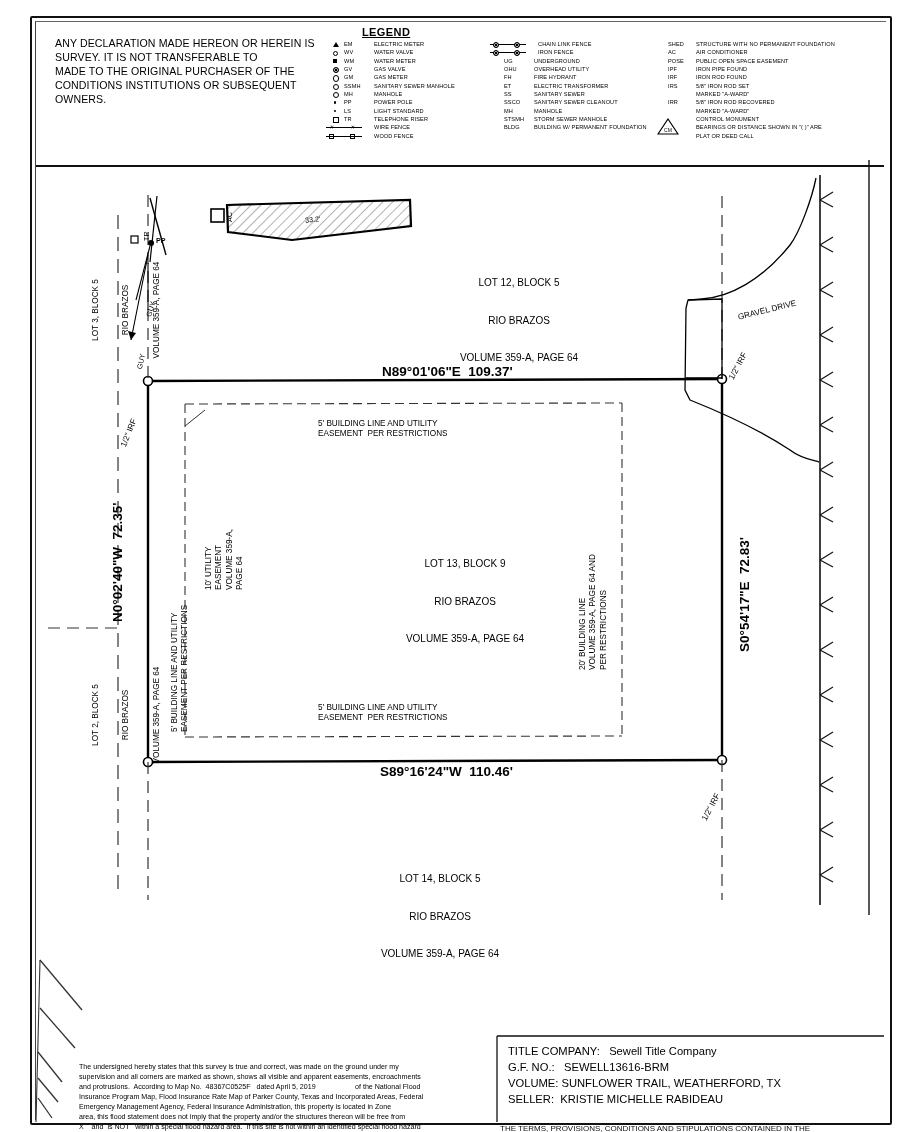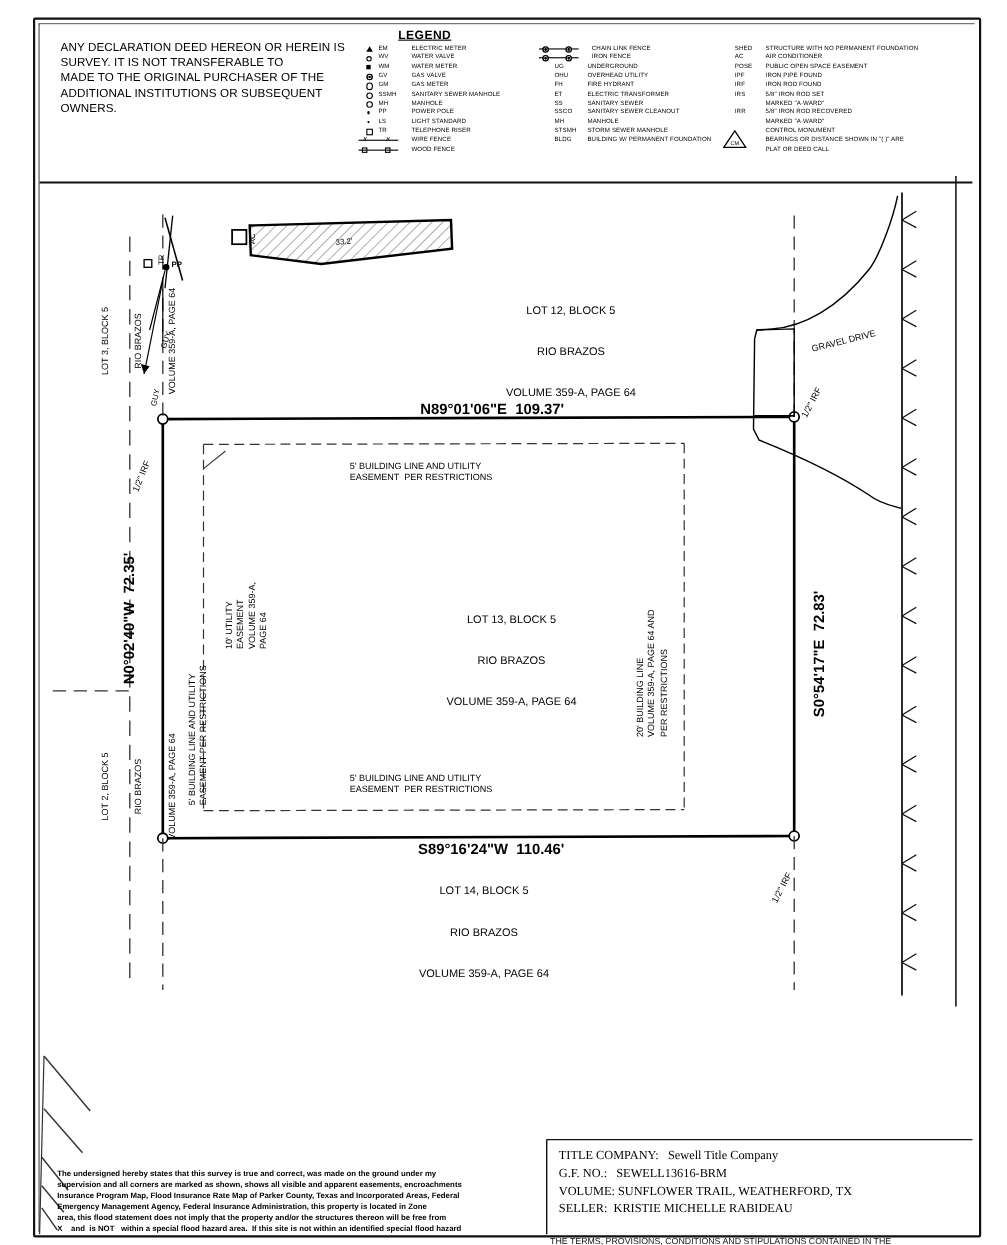--- a/index.html
+++ b/index.html
@@ -89,57 +89,56 @@
   #plat { position:absolute; left:0; top:0; width:915px; height:1132px; pointer-events:none; }
 
   .map-label { position:absolute; font-size:10px; line-height:1.25; white-space:pre; }
   .map-label.small { font-size:8.2px; }
   .map-label.tiny  { font-size:7.2px; }
   .bold { font-weight:bold; }
 
   
   #cert {
     position:absolute;
-    left:52px; top:1062px;
+    left:79px; top:1062px;
     width:432px;
     font-size:7.1px;
     line-height:1.42;
-    font-weight:bold;
   }
   #cert div { white-space: pre; }
 
   
   #titleblock {
     position:absolute;
     left:508px; top:1044px;
     font-size:11.2px;
     line-height:1.42;
   }
-  #titleblock div { white-space: pre; font-family: Liberation Serif, serif; }
+  #titleblock div { white-space: pre; }
   #terms {
     position:absolute;
     left:500px; top:1124px;
     font-size:8px;
     white-space: pre;
     color:#111;
   }
 </style>
 </head>
 <body>
 
 <div id="page">
 
   <div id="scanframe"></div>
   <div id="scanframe2"></div>
 
   <div id="notice">
-    <div>ANY DECLARATION DEED HEREON OR HEREIN IS</div>
+    <div>ANY DECLARATION MADE HEREON OR HEREIN IS</div>
     <div>SURVEY. IT IS NOT TRANSFERABLE TO</div>
     <div>MADE TO THE ORIGINAL PURCHASER OF THE</div>
-    <div>ADDITIONAL INSTITUTIONS OR SUBSEQUENT</div>
+    <div>CONDITIONS INSTITUTIONS OR SUBSEQUENT</div>
     <div>OWNERS.</div>
   </div>
 
   <div id="legend-title">LEGEND</div>
 
   <div class="legend-col" style="left:326px; top:40px; width:180px;">
     <div class="legend-row">
         <span class="lg-sym">
           <i class="m-tri"></i>
         </span>
@@ -462,32 +461,32 @@
     <line x1="38" y1="1098" x2="52" y2="1118" stroke="#333" stroke-width="1.3"></line>
     <line x1="40" y1="960" x2="36" y2="1122" stroke="#333" stroke-width="1.1"></line>
 
     <line x1="36" y1="166" x2="884" y2="166" stroke="#111" stroke-width="1.8"></line>
 
     <line x1="497" y1="1036" x2="884" y2="1036" stroke="#111" stroke-width="1.3"></line>
     <line x1="497" y1="1036" x2="497" y2="1122" stroke="#111" stroke-width="1.3"></line>
   </svg>
 
   <div class="map-label ctr" style="left:360px; top:533px; width:210px;">
-    <div>LOT 13, BLOCK 5</div>
+    <div>LOT 13, BLOCK 9</div>
     <div>RIO BRAZOS</div>
     <div>VOLUME 359-A, PAGE 64</div>
   </div>
 
   <div class="map-label ctr" style="left:424px; top:252px; width:190px;">
     <div>LOT 12, BLOCK 5</div>
     <div>RIO BRAZOS</div>
     <div>VOLUME 359-A, PAGE 64</div>
   </div>
 
-  <div class="map-label ctr" style="left:345px; top:780px; width:190px;">
+  <div class="map-label ctr" style="left:345px; top:848px; width:190px;">
     <div>LOT 14, BLOCK 5</div>
     <div>RIO BRAZOS</div>
     <div>VOLUME 359-A, PAGE 64</div>
   </div>
 
   <div class="map-label small rot90" style="left:70px; top:390px; width:160px; text-align:center;">
     <div>LOT 3, BLOCK 5</div>
     <div>RIO BRAZOS</div>
     <div>VOLUME 359-A, PAGE 64</div>
   </div>
@@ -532,20 +531,21 @@
   <div class="map-label tiny" style="left:305px; top:215px; transform:rotate(-5deg);">33.2'</div>
   <div class="map-label small" style="left:737px; top:313px; transform:rotate(-14deg); transform-origin:0 0;">GRAVEL DRIVE</div>
 
   <div class="map-label small" style="left:119px; top:445px; transform:rotate(-68deg); transform-origin:0 0;">1/2" IRF</div>
   <div class="map-label small" style="left:727px; top:377px; transform:rotate(-62deg); transform-origin:0 0;">1/2" IRF</div>
   <div class="map-label small" style="left:700px; top:818px; transform:rotate(-62deg); transform-origin:0 0;">1/2" IRF</div>
 
   <div id="cert">
     <div>The undersigned hereby states that this survey is true and correct, was made on the ground under my</div>
     <div>supervision and all corners are marked as shown, shows all visible and apparent easements, encroachments</div>
+    <div>and protrusions.  According to Map No.  48367C0525F   dated April 5, 2019                    of the National Flood</div>
     <div>Insurance Program Map, Flood Insurance Rate Map of Parker County, Texas and Incorporated Areas, Federal</div>
     <div>Emergency Management Agency, Federal Insurance Administration, this property is located in Zone</div>
     <div>area, this flood statement does not imply that the property and/or the structures thereon will be free from</div>
     <div>X    and  is NOT   within a special flood hazard area.  If this site is not within an identified special flood hazard</div>
   </div>
 
   <div id="titleblock">
     <div><span>TITLE COMPANY:</span>   <span>Sewell Title Company</span></div>
     <div><span>G.F. NO.:</span>   <span>SEWELL13616-BRM</span></div>
     <div><span>VOLUME:</span> <span>SUNFLOWER TRAIL, WEATHERFORD, TX</span></div>

